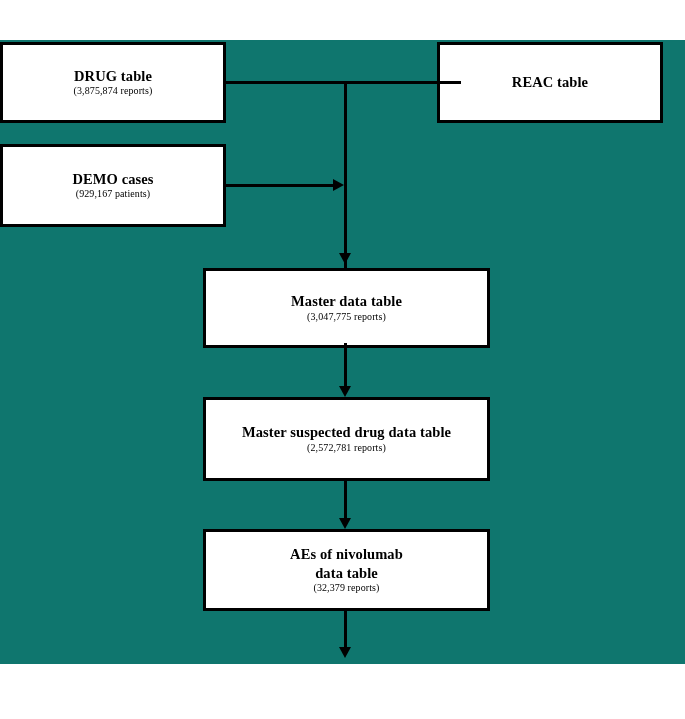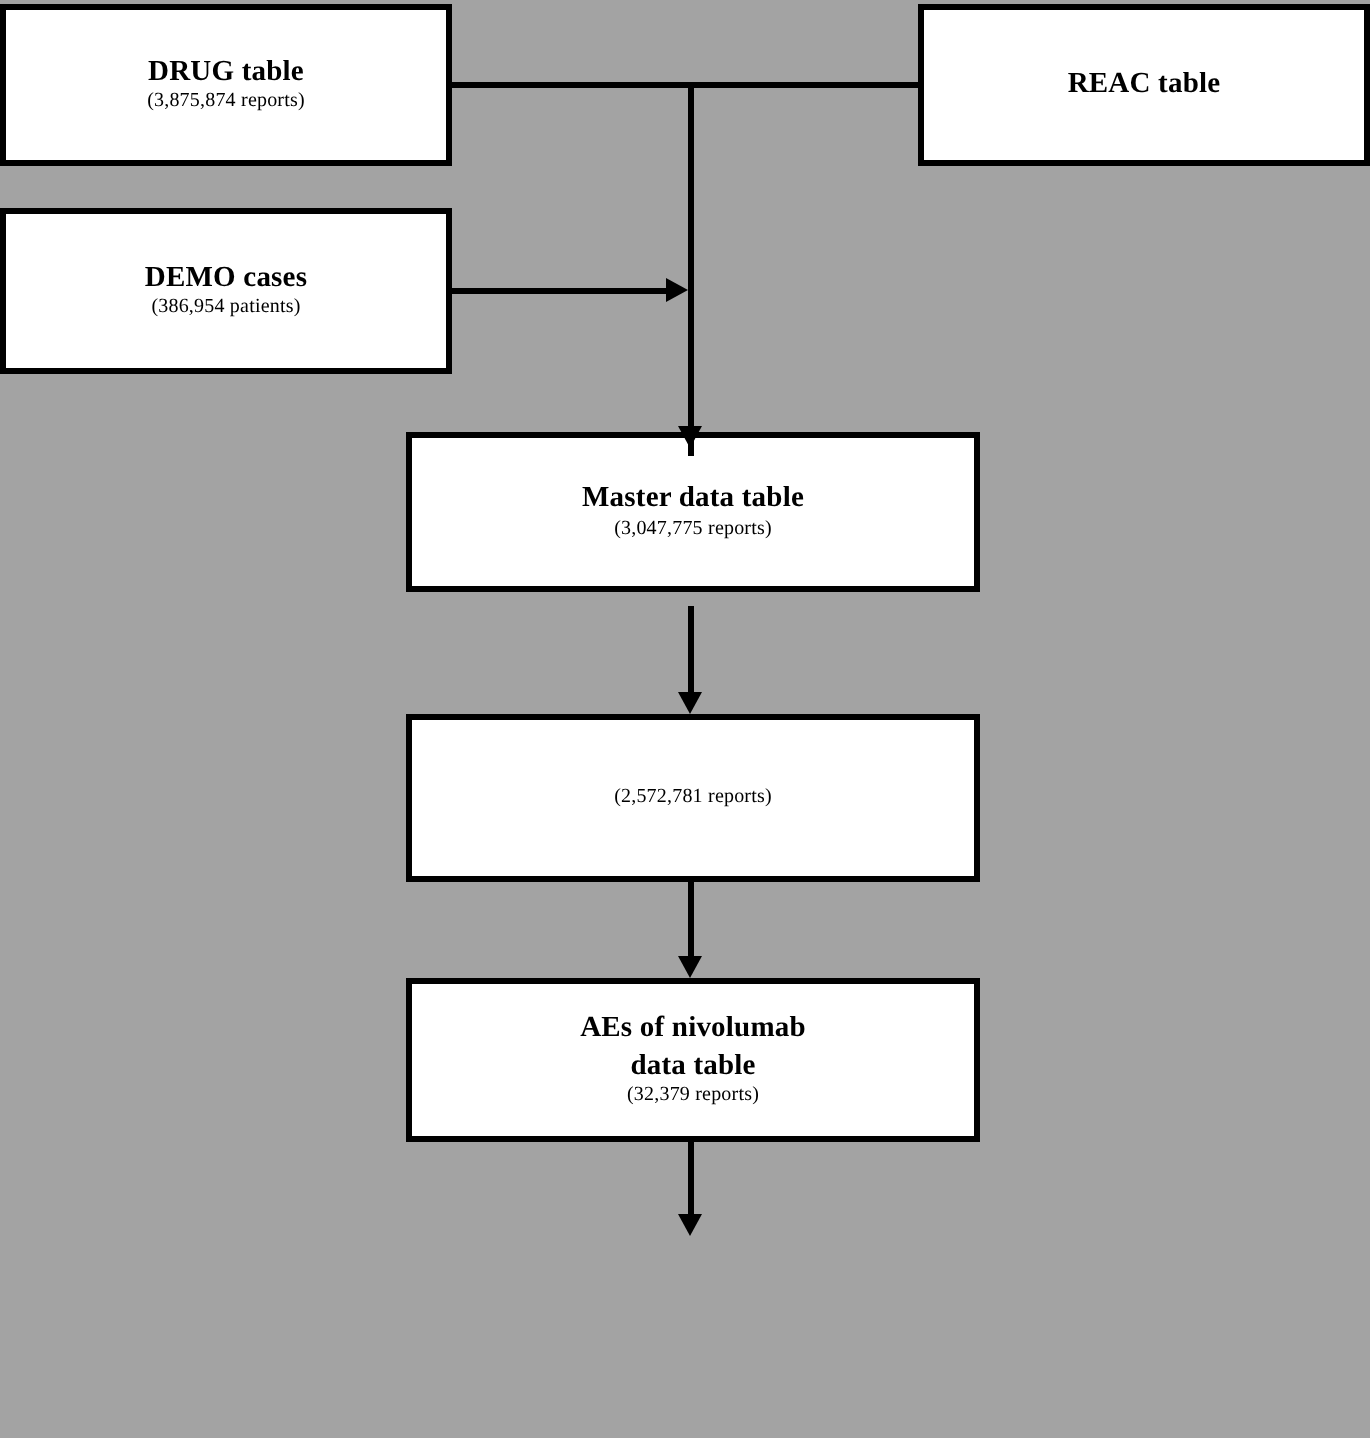--- a/index.html
+++ b/index.html
@@ -3,24 +3,25 @@
 <meta charset="utf-8">
 <style>
   html, body {
     margin: 0;
     padding: 0;
     background: #ffffff;
   }
   #flowchart {
     position: relative;
     width: 685px;
-    height: 719px;
-    background: #a3a3a3;
+    height: 624px;
+    background: #0f766e;
     font-family: "Liberation Serif", "DejaVu Serif", serif;
     overflow: hidden;
+    margin-top: 40px;
   }
   .node {
     position: absolute;
     box-sizing: border-box;
     border: 3px solid #000000;
     background: #ffffff;
     display: flex;
     flex-direction: column;
     align-items: center;
     justify-content: center;
@@ -33,23 +34,23 @@
     line-height: 1.28;
     letter-spacing: 0.1px;
   }
   .node .line-plain {
     font-weight: normal;
     font-size: 10px;
     line-height: 1.28;
     letter-spacing: 0.1px;
   }
   #drug-table-node  { left: 0px;   top: 2px;   width: 226px; height: 81px; }
-  #reac-table-node  { left: 459px; top: 2px;   width: 226px; height: 81px; }
+  #reac-table-node  { left: 437px; top: 2px;   width: 226px; height: 81px; }
   #demo-table-node  { left: 0px;   top: 104px; width: 226px; height: 83px; }
-  #master-data-node { left: 203px; top: 216px; width: 287px; height: 80px; }
+  #master-data-node { left: 203px; top: 228px; width: 287px; height: 80px; }
   #master-susp-node { left: 203px; top: 357px; width: 287px; height: 84px; }
   #aes-nivo-node    { left: 203px; top: 489px; width: 287px; height: 82px; }
   #lung-aes-node    { left: 203px; top: 618px; width: 287px; height: 99px; }
 
   
   .conn {
     position: absolute;
     background: #000000;
   }
   .conn-h { height: 3px; }
@@ -97,29 +98,30 @@
     <div class="line-bold">DRUG table</div>
     <div class="line-plain">(3,875,874 reports)</div>
   </div>
 
   <div class="node" id="reac-table-node">
     <div class="line-bold">REAC table</div>
   </div>
 
   <div class="node" id="demo-table-node">
     <div class="line-bold">DEMO cases</div>
-    <div class="line-plain">(386,954 patients)</div>
+    <div class="line-plain">(929,167 patients)</div>
   </div>
 
   <div class="node" id="master-data-node">
     <div class="line-bold">Master data table</div>
     <div class="line-plain">(3,047,775 reports)</div>
   </div>
 
   <div class="node" id="master-susp-node">
+    <div class="line-bold">Master suspected drug data table</div>
     <div class="line-plain">(2,572,781 reports)</div>
   </div>
 
   <div class="node" id="aes-nivo-node">
     <div class="line-bold">AEs of nivolumab</div>
     <div class="line-bold">data table</div>
     <div class="line-plain">(32,379 reports)</div>
   </div>
 
 

